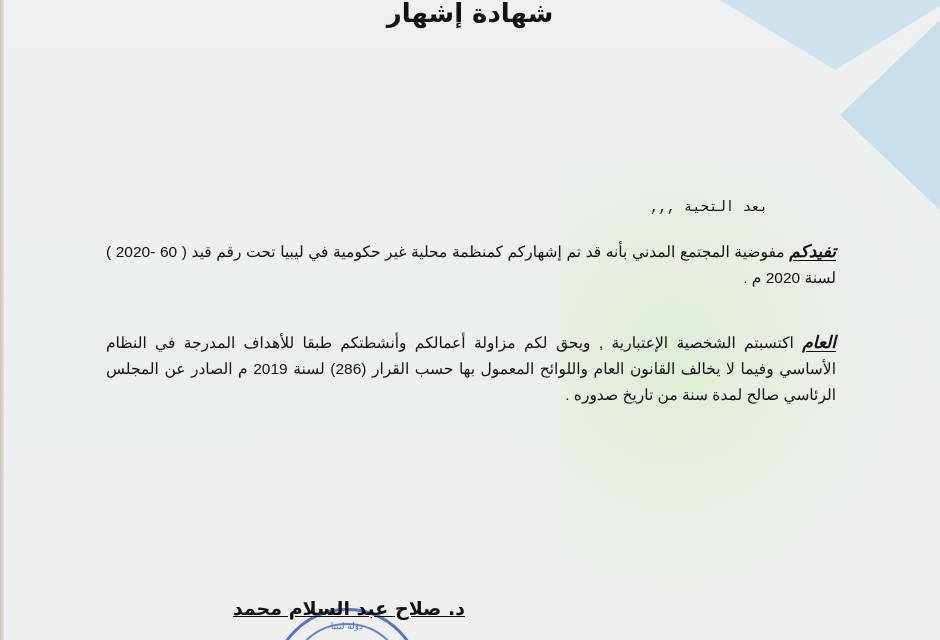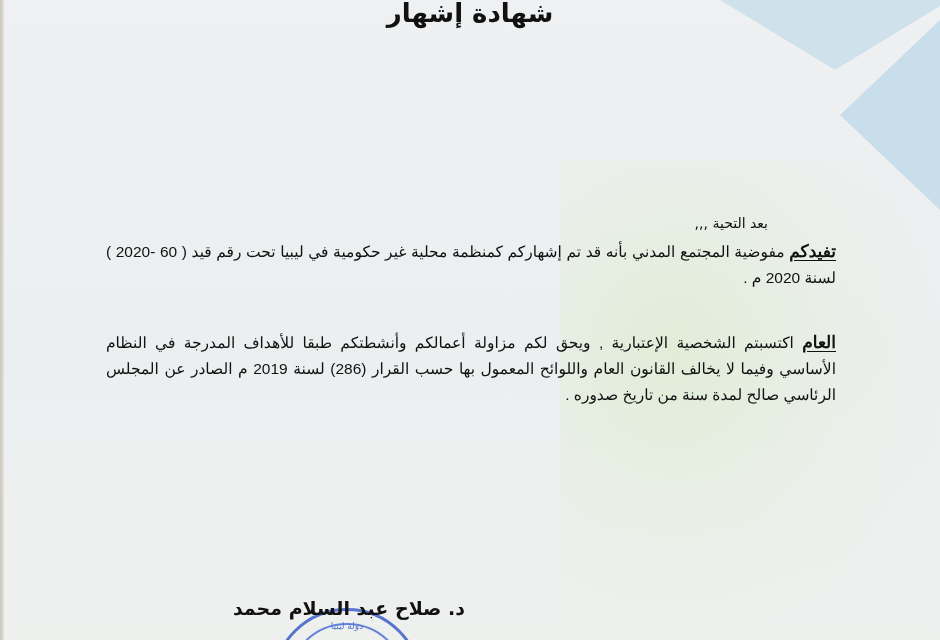--- a/index.html
+++ b/index.html
@@ -39,34 +39,34 @@
   .title {
     position:absolute; top:-4px; left:300px; width:340px; text-align:center;
     font-family:"DejaVu Sans", sans-serif; font-weight:bold; font-size:26px;
     letter-spacing:1px; line-height:34px;
   }
   .to-line {
     position:absolute; top:137px; right:120px; width:560px;
     font-weight:bold; font-size:20px; line-height:30px; text-align:right;
   }
   .greeting {
-    position:absolute; top:212px; right:172px; font-size:14px; line-height:22px;
+    position:absolute; top:196px; right:172px; font-size:14px; line-height:22px;font-family:Liberation Mono, monospace;
   }
   .para {
     position:absolute; right:104px; width:730px;
     font-family:"Liberation Sans", sans-serif;
     font-size:15.5px; line-height:26px; text-align:justify;
     text-align-last:right;
   }
   .p1 { top:239px; }
   .p2 { top:330px; }
-  .para .lead { font-weight:bold; font-size:17px; text-decoration:underline; text-underline-offset:3px; }
+  .para .lead { font-weight:bold; font-size:17px; text-decoration:underline; text-underline-offset:3px;font-style:italic; }
   .signature {
     position:absolute; top:594px; left:225px; width:240px;
-    font-weight:bold; font-size:19px; line-height:28px; text-align:right;
+    font-weight:bold; font-size:19px; line-height:28px; text-align:right;text-decoration:underline;
   }
   .stamp {
     position:absolute; left:272px; top:608px; width:150px; height:150px;
     border-radius:50%; border:3px solid #3c5ec9; box-sizing:border-box;
     opacity:0.85;
   }
   .stamp-inner {
     position:absolute; left:12px; top:12px; width:120px; height:120px;
     border-radius:50%; border:2px solid #4d6fd4; box-sizing:border-box;
   }

